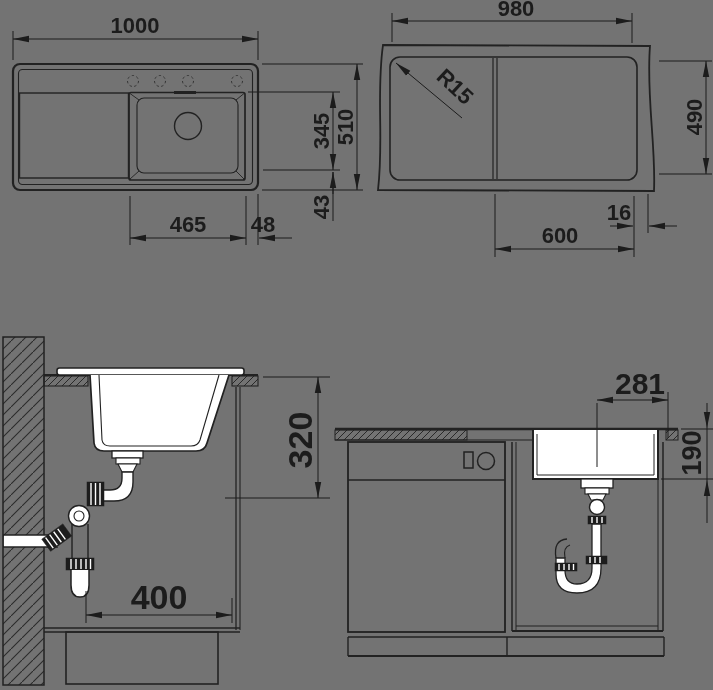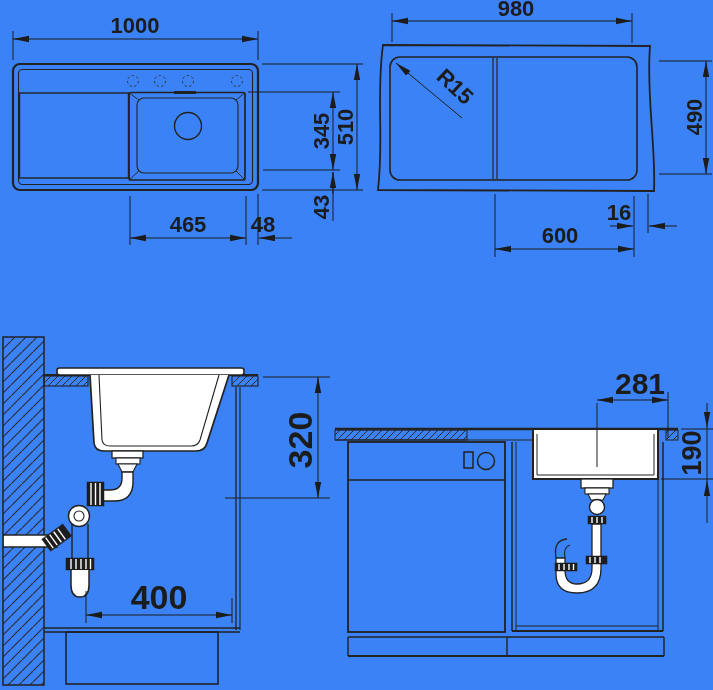--- a/index.html
+++ b/index.html
@@ -1,16 +1,16 @@
 <!DOCTYPE html>
 <html><head>
 <meta charset="utf-8">
 <style>
   html,body{margin:0;padding:0;background:#fff;}
-  #stage{width:713px;height:690px;background:#3b82f6;position:relative;overflow:hidden;}
+  #stage{width:713px;height:690px;background:#737373;position:relative;overflow:hidden;}
   svg{display:block;}
   text{font-family:"Liberation Sans", sans-serif;font-weight:bold;fill:#1c1c1c;}
   .t22{font-size:22px;}
   .t34{font-size:34px;}
   .t30{font-size:30px;}
   .t27{font-size:27px;}
   .ln{stroke:#222;fill:none;}
   .dim{stroke:#1c1c1c;stroke-width:1;fill:none;}
   .ext{stroke:#1c1c1c;stroke-width:1;fill:none;}
   .w{fill:#fff;}

